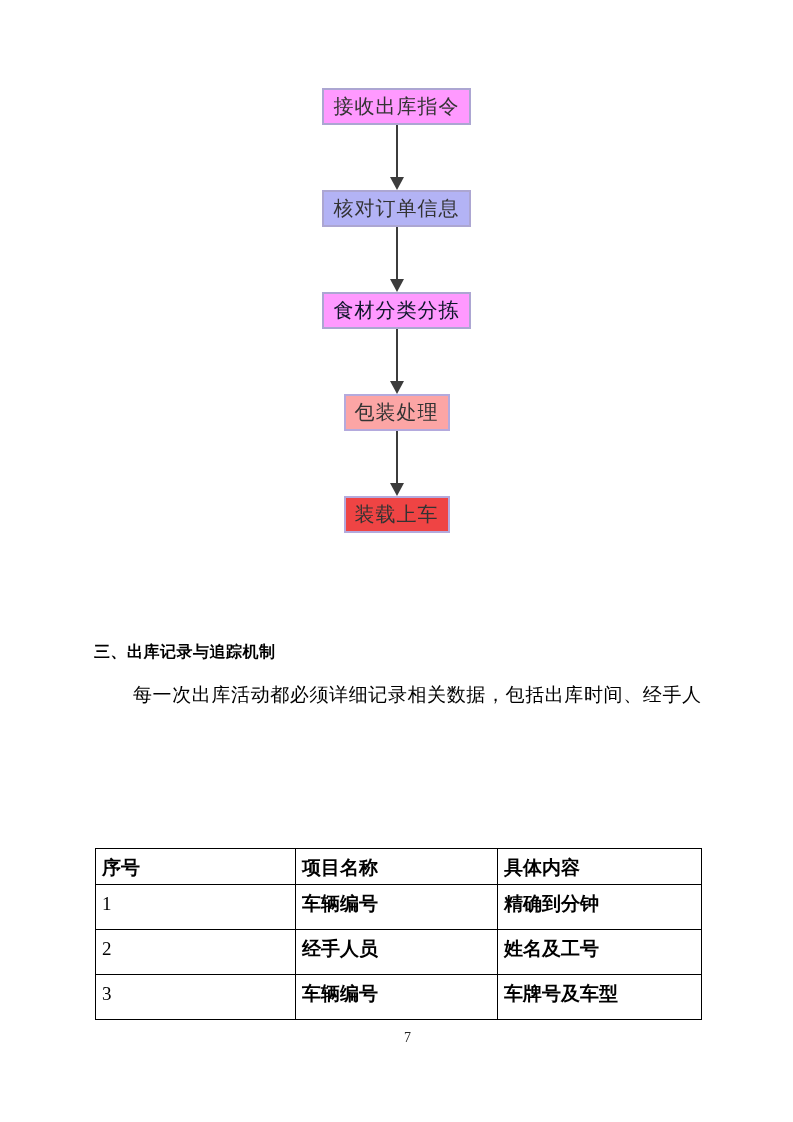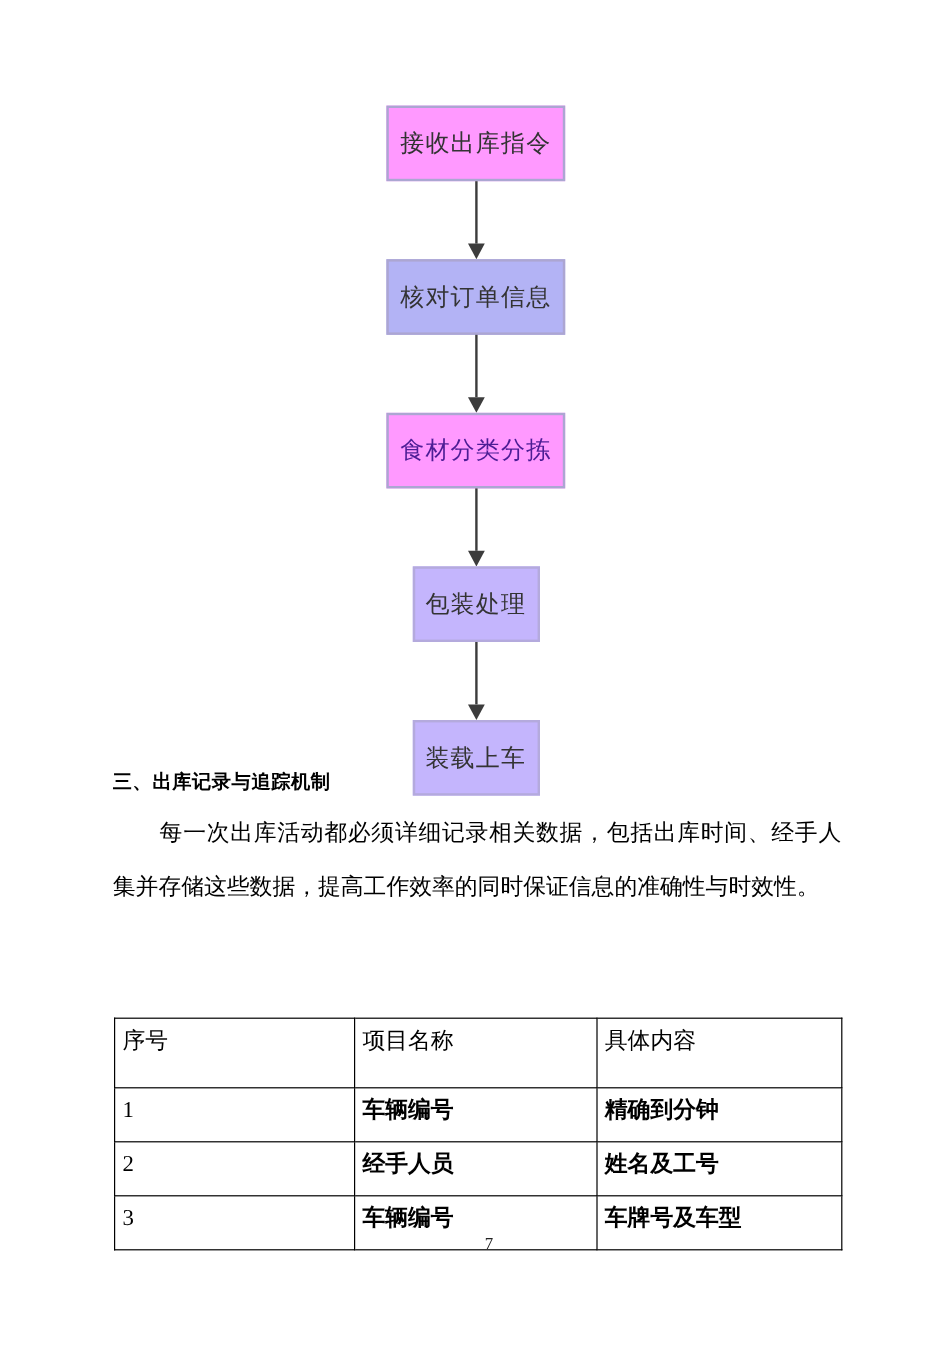--- a/index.html
+++ b/index.html
@@ -10,21 +10,21 @@
     font-family:"Liberation Serif","DejaVu Serif",serif;
     color:#000;
   }
 
   
   .flowchart {
     position:absolute; top:88px; left:0; width:793px;
     display:flex; flex-direction:column; align-items:center;
   }
   .flow-node {
-    height:63px;
+    height:37px;
     display:flex; align-items:center; justify-content:center;
     border:2px solid #aca6d2;
     font-family:"Liberation Sans","DejaVu Sans",sans-serif;
     font-size:20px; letter-spacing:1px; color:#333333;
   }
   .flow-node.w-wide   { width:149px; }
   .flow-node.w-narrow { width:106px; }
   .flow-arrow {
     height:65px; width:16px;
     display:flex; flex-direction:column; align-items:center;
@@ -55,21 +55,21 @@
   .doc-table {
     position:absolute; top:848px; left:95px; width:606px;
     border-collapse:collapse; table-layout:fixed;
   }
   .doc-table th, .doc-table td {
     border:1.5px solid #000;
     vertical-align:top; text-align:left;
     padding:7px 6px 0 6px;
     font-size:19px; line-height:24px;
   }
-  .doc-table th { font-weight:normal; height:58px; }
+  .doc-table th { font-weight:bold; height:36px; }
   .doc-table td { height:45px; }
   .col-index { width:200px; }
   .col-item  { width:202px; }
   .col-content { width:204px; }
   td.cell-item, td.cell-content { font-weight:bold; }
   td.cell-index { font-weight:normal; }
 
   
   .page-number {
     position:absolute; top:1030px; left:0; width:815px;
@@ -92,49 +92,48 @@
 
   <div class="flow-node w-wide" style="background: rgb(179, 179, 245); border-color: rgb(172, 166, 210); color: rgb(51, 51, 51);">
     <span>核对订单信息</span>
   </div>
 
   <div class="flow-arrow">
     <div class="shaft" style="background: rgb(60, 60, 60);"></div>
     <div class="head" style="border-top-color: rgb(60, 60, 60);"></div>
   </div>
 
-  <div class="flow-node w-wide" style="background: rgb(255, 153, 255); border-color: rgb(172, 166, 210); color: #4c1d95;">
+  <div class="flow-node w-wide" style="background: rgb(255, 153, 255); border-color: rgb(172, 166, 210); color: #0f172a;">
     <span>食材分类分拣</span>
   </div>
 
   <div class="flow-arrow">
     <div class="shaft" style="background: rgb(60, 60, 60);"></div>
     <div class="head" style="border-top-color: rgb(60, 60, 60);"></div>
   </div>
 
-  <div class="flow-node w-narrow" style="background: #c4b5fd; border-color: rgb(180, 170, 221); color: rgb(51, 51, 51);">
+  <div class="flow-node w-narrow" style="background: #fca5a5; border-color: rgb(180, 170, 221); color: rgb(51, 51, 51);">
     <span>包装处理</span>
   </div>
 
   <div class="flow-arrow">
     <div class="shaft" style="background: rgb(60, 60, 60);"></div>
     <div class="head" style="border-top-color: rgb(60, 60, 60);"></div>
   </div>
 
-  <div class="flow-node w-narrow" style="background: #c4b5fd; border-color: rgb(180, 170, 221); color: rgb(51, 51, 51);">
+  <div class="flow-node w-narrow" style="background: #ef4444; border-color: rgb(180, 170, 221); color: rgb(51, 51, 51);">
     <span>装载上车</span>
   </div>
 
 </div>
 
 <div class="section-heading">三、出库记录与追踪机制</div>
 
 <div class="paragraph">
   <div class="para-line first">每一次出库活动都必须详细记录相关数据，包括出库时间、经手人</div>
-  <div class="para-line last">集并存储这些数据，提高工作效率的同时保证信息的准确性与时效性。</div>
 </div>
 
 <table class="doc-table">
   <colgroup>
     <col class="col-index">
       <col class="col-item">
       <col class="col-content">
   </colgroup>
   <thead>
     <tr>

